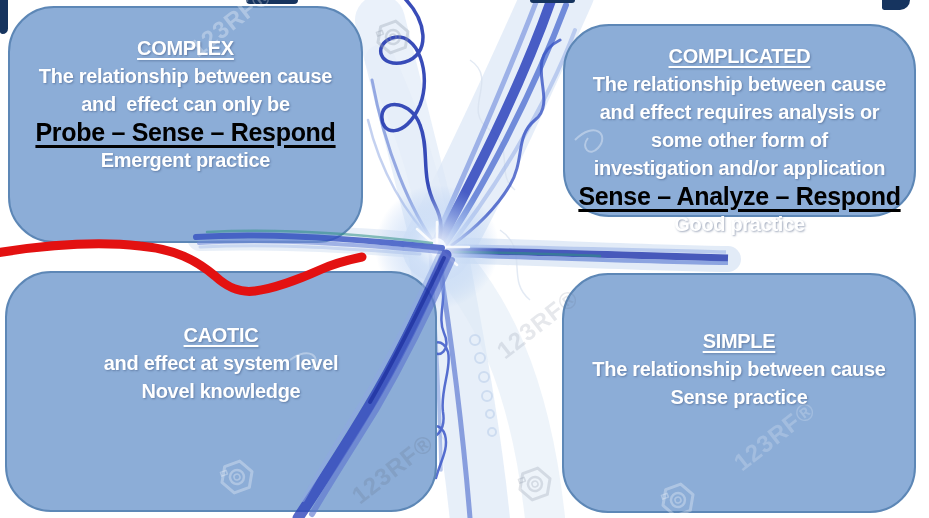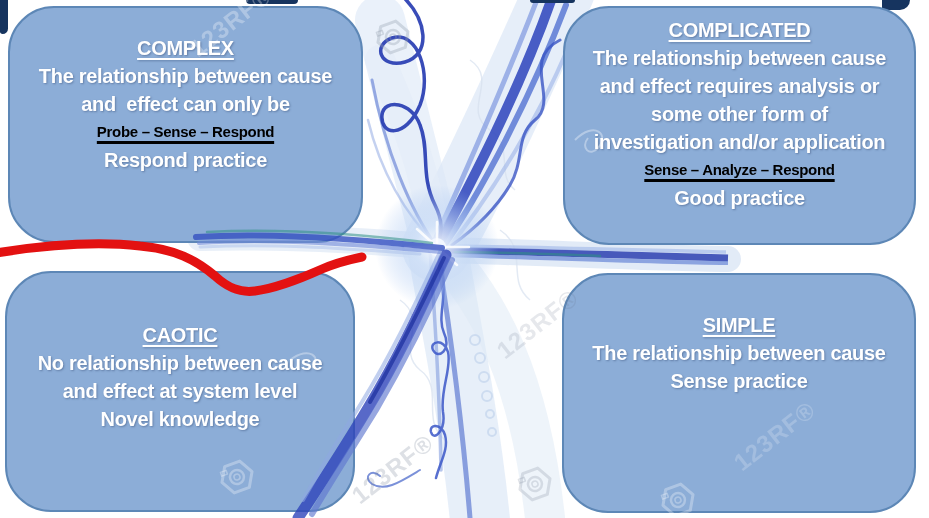--- a/index.html
+++ b/index.html
@@ -12,27 +12,27 @@
   .sliver-b{left:246px;top:0;width:52px;height:4px;border-radius:0 0 4px 4px;}
   .sliver-c{left:530px;top:0;width:45px;height:3px;border-radius:0 0 3px 3px;}
   .sliver-d{left:882px;top:0;width:28px;height:10px;border-radius:0 0 14px 3px;}
   .panel{position:absolute;z-index:2;box-sizing:border-box;
          background:#8cadd7;border:2px solid #5d87b6;border-radius:46px;
          text-align:center;color:#ffffff;font-weight:bold;
          font-size:20px;line-height:28px;letter-spacing:-0.3px;}
   .panel .ptitle{text-decoration:underline;text-decoration-thickness:2px;text-underline-offset:3px;
                  text-shadow:1px 1px 2px rgba(50,70,110,.45);}
   .panel .pline{white-space:pre-wrap;text-shadow:1px 1px 2px rgba(50,70,110,.45);}
-  .panel .paction{color:#000;white-space:pre-wrap;font-size:15px;
+  .panel .paction{color:#000;white-space:pre-wrap;font-size:25px;
                   text-decoration:underline;text-decoration-thickness:2.5px;text-underline-offset:4px;}
   .panel .ppractice{text-shadow:1px 1px 2px rgba(50,70,110,.45);}
   .p-complex{left:8px;top:6px;width:355px;height:237px;padding-top:26px;}
-  .p-complicated{left:563px;top:6px;width:353px;height:239px;padding-top:8px;}
-  .p-chaotic{left:5px;top:271px;width:350px;height:241px;padding-top:48px;}
-  .p-simple{left:562px;top:273px;width:354px;height:240px;padding-top:36px;}
+  .p-complicated{left:563px;top:24px;width:353px;height:193px;padding-top:16px;}
+  .p-chaotic{left:5px;top:271px;width:432px;height:241px;padding-top:48px;}
+  .p-simple{left:562px;top:273px;width:354px;height:240px;padding-top:52px;}
   .over{z-index:3;}
   .wm{z-index:4;pointer-events:none;}
   .wm text{font-family:"Liberation Sans",sans-serif;font-weight:bold;font-size:24px;letter-spacing:1px;}
 </style>
 </head>
 <body>
 
 <div class="stage">
 
   <svg class="layer bg" width="929" height="518" viewBox="0 0 929 518">
@@ -114,36 +114,35 @@
   <div class="sliver sliver-a"></div>
   <div class="sliver sliver-b"></div>
   <div class="sliver sliver-c"></div>
   <div class="sliver sliver-d"></div>
 
   <div class="panel p-complex">
     <div class="ptitle">COMPLEX</div>
     <div class="pline">The relationship between cause</div>
     <div class="pline">and  effect can only be</div>
     <div class="paction">Probe – Sense – Respond</div>
-    <div class="ppractice">Respond practice</div>
+    <div class="ppractice">Emergent practice</div>
   </div>
 
   <div class="panel p-complicated">
     <div class="ptitle">COMPLICATED</div>
     <div class="pline">The relationship between cause</div>
     <div class="pline">and effect requires analysis or</div>
     <div class="pline">some other form of</div>
     <div class="pline">investigation and/or application</div>
     <div class="paction">Sense – Analyze – Respond</div>
     <div class="ppractice">Good practice</div>
   </div>
 
   <div class="panel p-chaotic">
     <div class="ptitle">CAOTIC</div>
-    <div class="pline">No relationship between cause</div>
     <div class="pline">and effect at system level</div>
     <div class="ppractice">Novel knowledge</div>
   </div>
 
   <div class="panel p-simple">
     <div class="ptitle">SIMPLE</div>
     <div class="pline">The relationship between cause</div>
     <div class="ppractice">Sense practice</div>
   </div>
 

